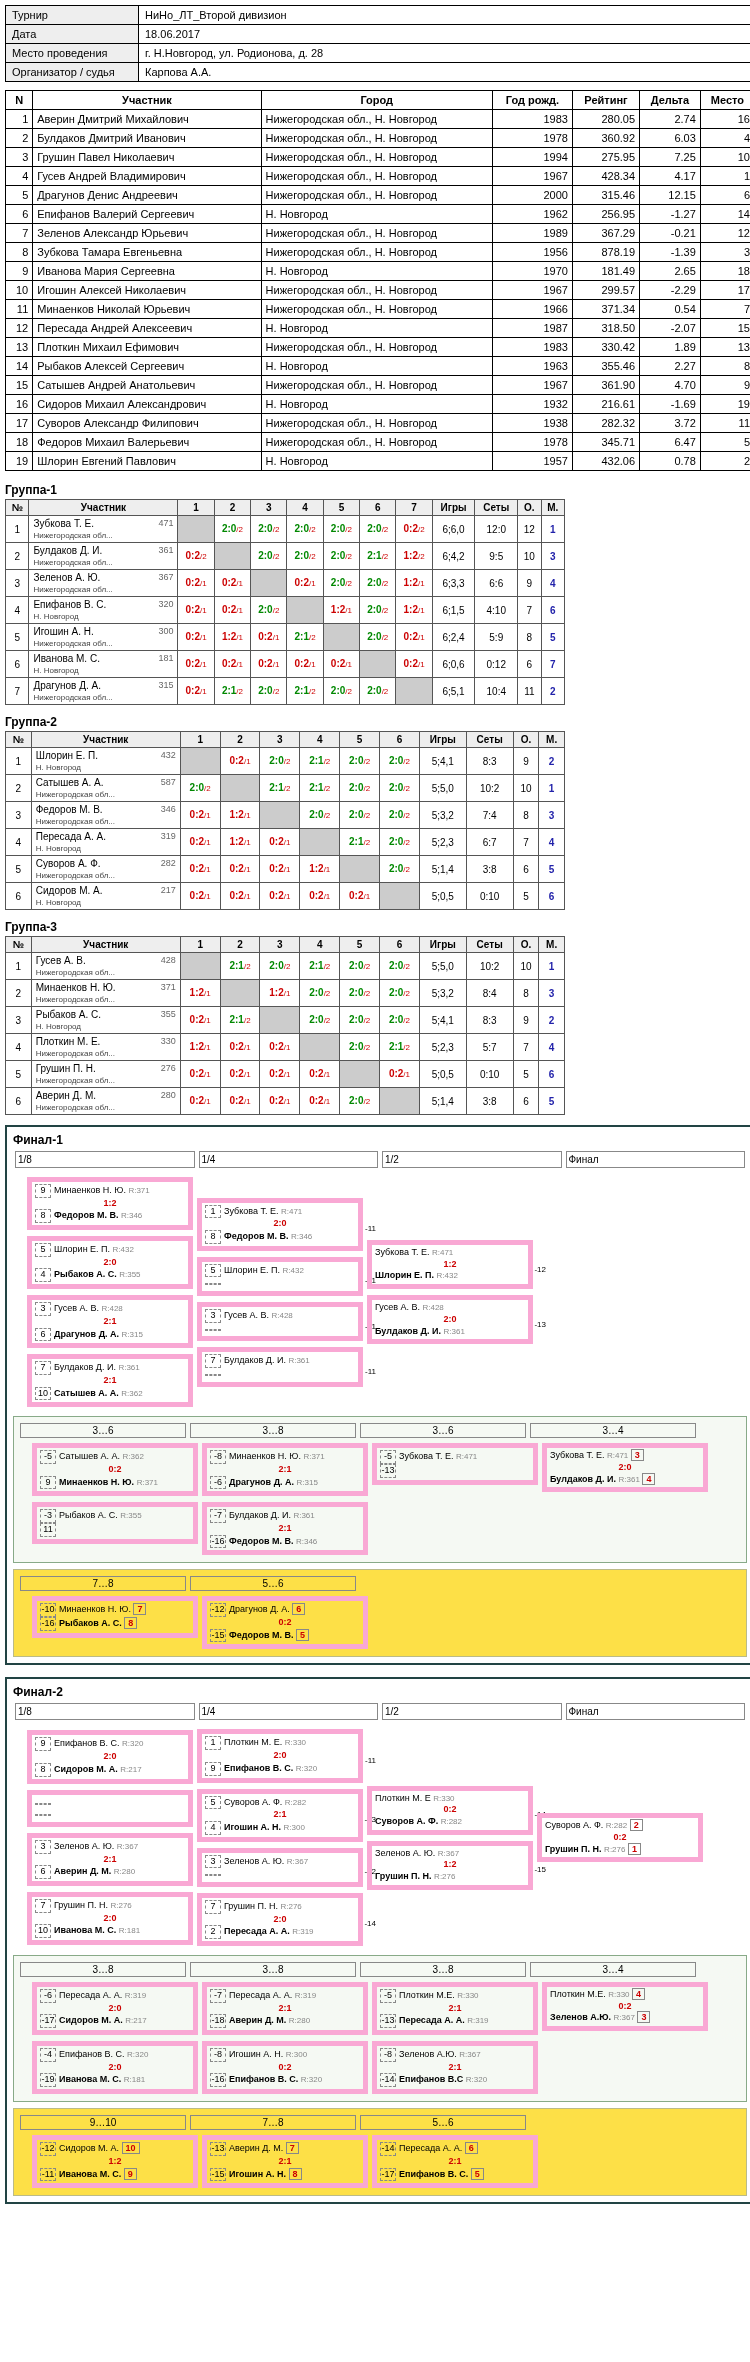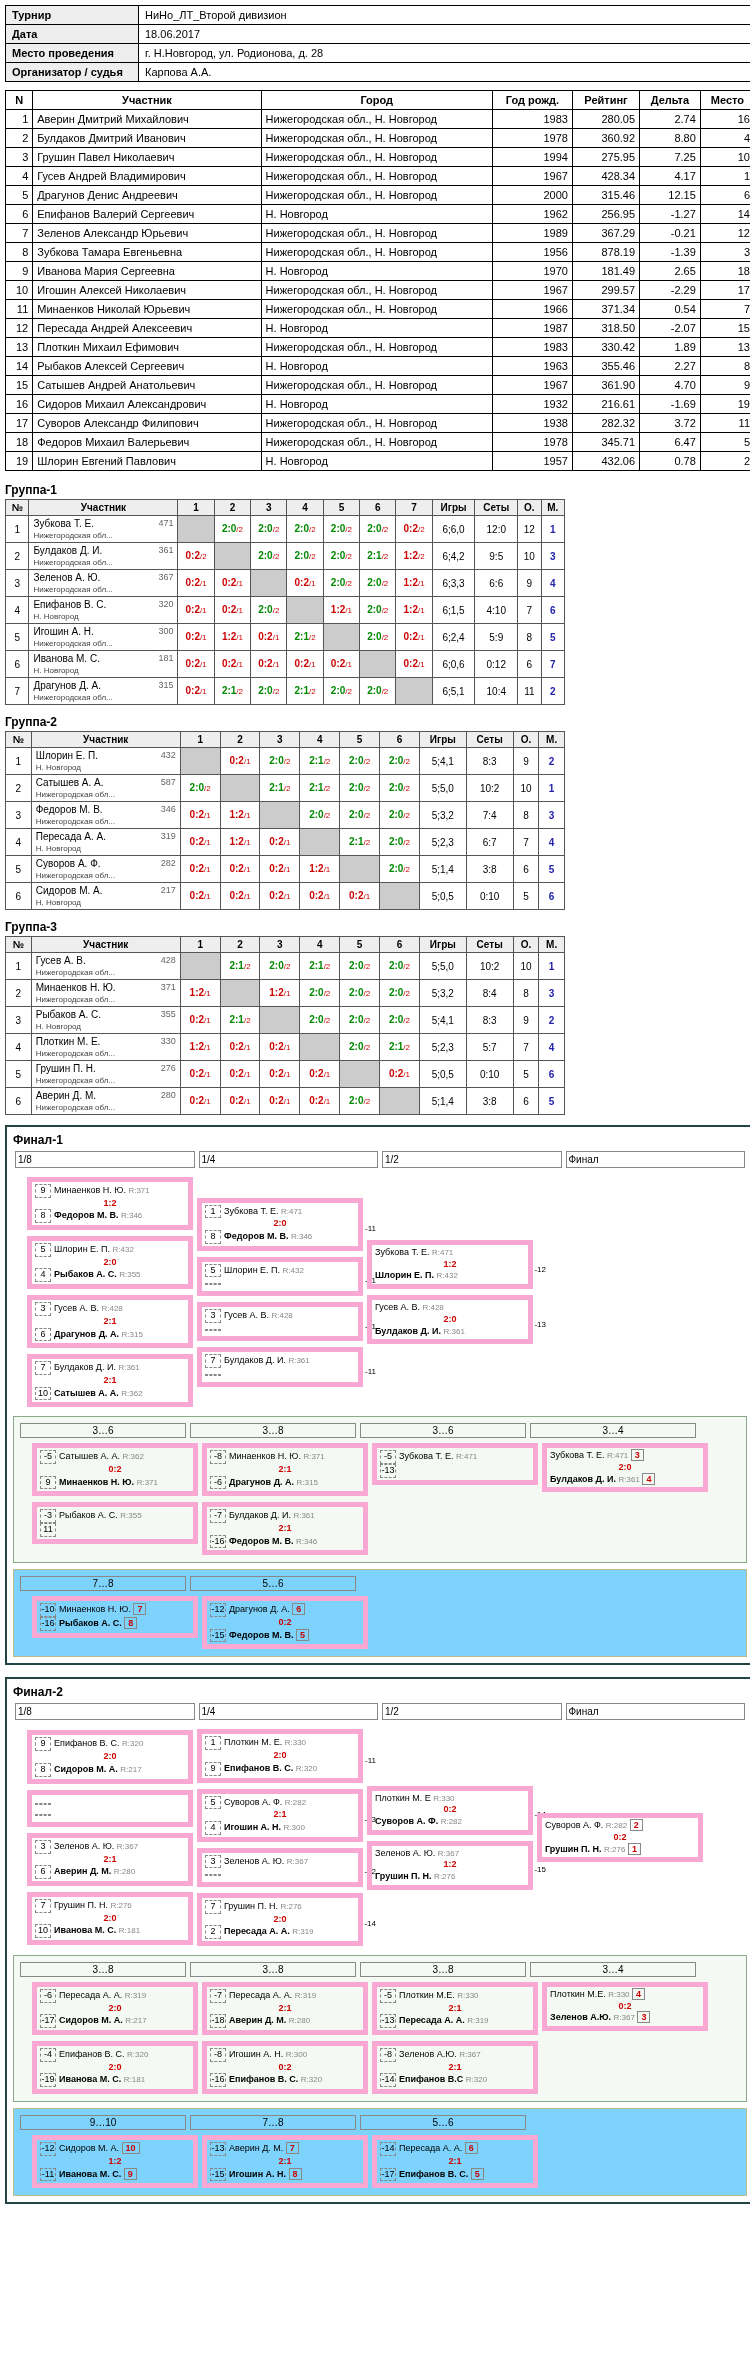--- a/index.html
+++ b/index.html
@@ -1,19 +1,19 @@
 <!DOCTYPE html>
 <html><head>
 <meta charset="utf-8">
 <style>
 body{font-family:Arial,sans-serif;font-size:11px;background:#fff;margin:0;padding:5px;width:750px}
 table{border-collapse:collapse;width:100%}
 .info-table{margin-bottom:8px}
 .info-table td{border:1px solid #000;padding:3px 6px}
-.info-table .lbl{background:#eee;font-weight:bold;width:120px}
+.info-table .lbl{background:#eee;font-weight:normal;width:120px}
 .main-table{margin-bottom:12px}
 .main-table th,.main-table td{border:1px solid #000;padding:3px 4px;font-size:11px}
 .main-table th{background:#fff;font-weight:bold;text-align:center}
 .main-table td{text-align:left}
 .main-table .c{text-align:right}
 .main-table .r{text-align:right}
 .group-title{font-weight:bold;margin:4px 0 2px 0;font-size:12px}
 .group-wrap{width:560px}
 .group-table{margin-bottom:10px;width:100%}
 .group-table th,.group-table td{border:1px solid #555;padding:2px 3px;font-size:10px;text-align:center}
@@ -30,21 +30,21 @@
 .bracket-box{border:2px solid #244;padding:6px;margin-bottom:12px}
 .bracket-title{font-weight:bold;font-size:12px;margin-bottom:4px}
 .round-headers{display:flex;margin-bottom:6px}
 .round-headers span{flex:1;text-align:left;border:1px solid #888;margin:0 2px;padding:2px;font-size:10px}
 .match-box{border:5px solid #f9a8d4;display:inline-block;width:150px;padding:2px 3px;margin:3px 14px;font-size:9px;vertical-align:middle;position:relative}
 .match-box .seed{border:1px dashed #888;display:inline-block;width:14px;text-align:center;font-size:9px;margin-right:3px}
 .match-box .pl{display:block;line-height:1.3}
 .match-box .rt{color:#888;font-size:8px}
 .match-box .sc{color:#c00;font-weight:bold}
 .losers{background:#f5f9f3;border:1px solid #8a8;padding:4px;margin-top:6px}
-.losers-yellow{background:#7dd3fc;border:1px solid #bb8;padding:4px;margin-top:6px}
+.losers-yellow{background:#fde047;border:1px solid #bb8;padding:4px;margin-top:6px}
 .col{display:inline-block;vertical-align:middle}
 .col1{width:170px}.col2{width:170px}.col3{width:170px}.col4{width:170px}
 .section-label{text-align:center;font-size:10px;border:1px solid #888;margin:2px;padding:1px}
 .place-badge{border:1px solid #888;padding:0 3px;font-size:9px;font-weight:bold}
 .place-w{color:#c00}
 </style>
 </head>
 <body>
 
 <table class="info-table">
@@ -89,21 +89,21 @@
         <td class="r">280.05</td>
         <td class="r">2.74</td>
         <td class="r">16</td>
       </tr>
       <tr>
         <td class="r">2</td>
         <td>Булдаков Дмитрий Иванович</td>
         <td>Нижегородская обл., Н. Новгород</td>
         <td class="c">1978</td>
         <td class="r">360.92</td>
-        <td class="r">8.80</td>
+        <td class="r">6.03</td>
         <td class="r">4</td>
       </tr>
       <tr>
         <td class="r">3</td>
         <td>Грушин Павел Николаевич</td>
         <td>Нижегородская обл., Н. Новгород</td>
         <td class="c">1994</td>
         <td class="r">275.95</td>
         <td class="r">7.25</td>
         <td class="r">10</td>

